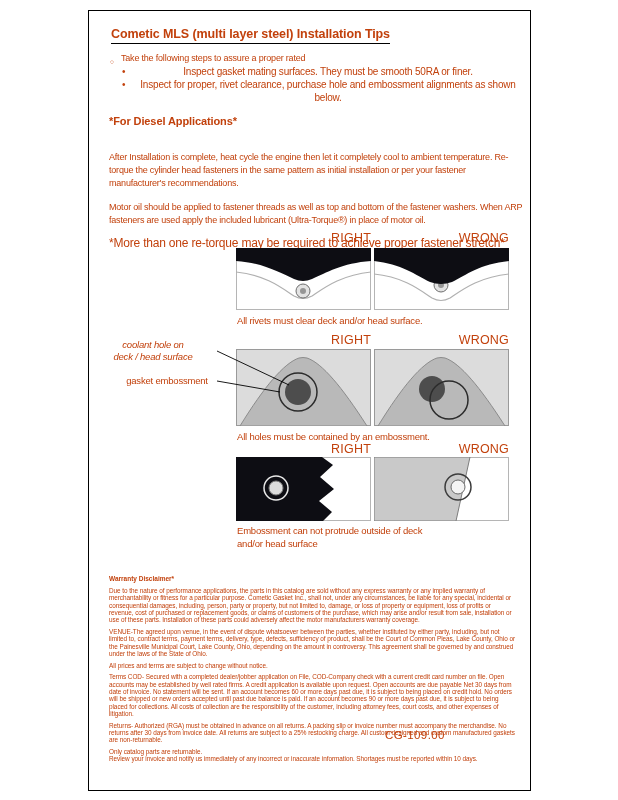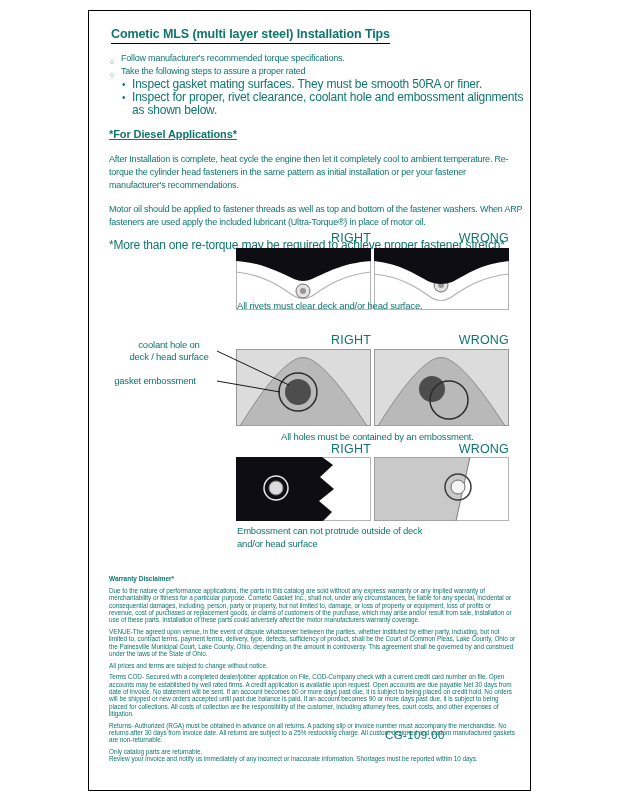--- a/index.html
+++ b/index.html
@@ -1,34 +1,34 @@
 <!DOCTYPE html>
 <html><head>
 <meta charset="utf-8">
 <style>
   * { margin:0; padding:0; box-sizing:border-box; }
   html, body { background:#ffffff; }
   .page {
     position:relative; width:618px; height:800px; background:#ffffff;
-    font-family:"Liberation Sans", sans-serif; color:#0f766e; overflow:hidden;
+    font-family:"Liberation Sans", sans-serif; color:#c2410c; overflow:hidden;
   }
   .frame {
     position:absolute; left:88px; top:10px; width:443px; height:781px;
     border:1px solid #000; background:#fff;
   }
   .sec-top { position:absolute; left:20px; top:13px; right:6px; }
   .title {
     display:inline-block; font-size:12.5px; font-weight:bold; letter-spacing:-0.1px;
     border-bottom:1.3px solid #000; padding-bottom:2px; margin-left:2px; margin-bottom:8px;
   }
   .tip { position:relative; font-size:9px; letter-spacing:-0.2px; line-height:13px; padding-left:12px; }
   .tip::before { content:"○"; position:absolute; left:1px; top:2.5px; font-size:6.5px; }
-  .subtip { position:relative; font-size:12px; letter-spacing:-0.2px; line-height:13px; padding-left:23px; }
+  .subtip { position:relative; font-size:10px; letter-spacing:-0.2px; line-height:13px; padding-left:23px;text-align:center; }
   .subtip::before { content:"•"; position:absolute; left:13px; top:0; font-size:10px; }
-  .diesel-h { font-size:11px; font-weight:bold; letter-spacing:-0.1px; margin-top:11px; margin-bottom:13px;text-decoration:underline; }
+  .diesel-h { font-size:11px; font-weight:bold; letter-spacing:-0.1px; margin-top:11px; margin-bottom:24px; }
   .para { font-size:9px; letter-spacing:-0.2px; line-height:13.2px; margin-bottom:10px; max-width:416px; }
   .note { font-size:12px; letter-spacing:-0.2px; line-height:13px; }
 
   .diagrams { position:absolute; left:0; top:218px; width:443px; height:336px; }
   .dg-h { position:absolute; width:135px; text-align:right; font-size:12.5px; letter-spacing:0.2px; }
   .dg-img { position:absolute; width:135px; }
   .dg-img svg { display:block; }
   .dg-cap { position:absolute; font-size:9.5px; letter-spacing:-0.2px; line-height:13px; white-space:pre-line; }
   .lbl { position:absolute; font-size:9.5px; letter-spacing:-0.2px; line-height:12px; text-align:center; white-space:pre-line; }
   .arrows { position:absolute; left:0; top:0; pointer-events:none; }
@@ -40,24 +40,23 @@
   .footer-code { position:absolute; left:296px; top:718px; font-size:11.5px; letter-spacing:0.4px; }
 </style>
 </head>
 <body>
 
 <div class="page">
   <div class="frame">
 
     <div class="sec-top">
       <div class="title">Cometic MLS (multi layer steel) Installation Tips</div>
-      <div class="tip">Follow manufacturer's recommended torque specifications.</div>
       <div class="tip">Take the following steps to assure a proper rated</div>
       <div class="subtip">Inspect gasket mating surfaces.  They must be smooth 50RA or finer.</div>
-      <div class="subtip">Inspect for proper, rivet clearance, coolant hole and embossment alignments as shown below.</div>
+      <div class="subtip">Inspect for proper, rivet clearance, purchase hole and embossment alignments as shown below.</div>
       <div class="diesel-h">*For Diesel Applications*</div>
       <div class="para">After Installation is complete, heat cycle the engine then let it completely cool to ambient temperature. Re-torque the cylinder head fasteners in the same pattern as initial installation or per your fastener manufacturer's recommendations.</div>
       <div class="para">Motor oil should be applied to fastener threads as well as top and bottom of the fastener washers. When ARP fasteners are used apply the included lubricant (Ultra-Torque®) in place of motor oil.</div>
       <div class="note">*More than one re-torque may be required to achieve proper fastener stretch*</div>
     </div>
 
     <div class="diagrams">
 
       <div class="dg-h" style="left:147px; top:2px;">RIGHT</div>
       <div class="dg-h" style="left:285px; top:2px;">WRONG</div>
@@ -73,28 +72,28 @@
       </div>
       <div class="dg-img" style="left:285px; top:19px;">
         <svg width="135" height="62" viewBox="0 0 135 62">
           <rect x="0.5" y="0.5" width="134" height="61" fill="#ffffff" stroke="#b5b5b5"></rect>
           <circle cx="67" cy="37" r="7" fill="#e3e3e3" stroke="#6f6f6f"></circle>
           <circle cx="67" cy="37" r="3" fill="#969696"></circle>
           <path d="M0,0 H135 V13 C106,16 92,27 78,34 Q67,38 56,34 C42,27 27,16 0,13 Z" fill="#0d0d13"></path>
           <path d="M0,26 C30,29 46,42 58,50 Q67,55 76,50 C88,42 105,29 135,26" fill="none" stroke="#b0b0b0" stroke-width="1.2"></path>
         </svg>
       </div>
-      <div class="dg-cap" style="left:148px; top:70px;">All rivets must clear deck and/or head surface.</div>
+      <div class="dg-cap" style="left:148px; top:85px;">All rivets must clear deck and/or head surface.</div>
 
       <div class="dg-h" style="left:147px; top:104px;">RIGHT</div>
       <div class="dg-h" style="left:285px; top:104px;">WRONG</div>
 
-      <div class="lbl" style="left:32px; top:110px; width:96px;">coolant hole on
+      <div class="lbl" style="left:16px; top:110px; width:96px;font-style:italic;">coolant hole on
 deck / head surface</div>
-      <div class="lbl" style="left:16px; top:146px; width:100px;">gasket embossment</div>
+      <div class="lbl" style="left:28px; top:146px; width:100px;">gasket embossment</div>
 
       <div class="dg-img" style="left:147px; top:120px;">
         <svg width="135" height="77" viewBox="0 0 135 77">
           <rect x="0.5" y="0.5" width="134" height="76" fill="#dcdcdc" stroke="#9a9a9a"></rect>
           <path d="M4,77 C28,38 48,14 63,9 Q67,8 71,9 C86,14 106,38 131,77 Z" fill="#b9b9b9" stroke="#8b8b8b"></path>
           <circle cx="62" cy="43" r="13" fill="#4d4d4d"></circle>
           <circle cx="62" cy="43" r="19" fill="none" stroke="#2b2b2b" stroke-width="1.5"></circle>
         </svg>
       </div>
       <div class="dg-img" style="left:285px; top:120px;">
@@ -104,21 +103,21 @@
           <circle cx="58" cy="40" r="13" fill="#4d4d4d"></circle>
           <circle cx="75" cy="51" r="19" fill="none" stroke="#2b2b2b" stroke-width="1.5"></circle>
         </svg>
       </div>
 
       <svg class="arrows" width="443" height="336">
         <line x1="128" y1="122" x2="200" y2="156" stroke="#000" stroke-width="0.9"></line>
         <line x1="128" y1="152" x2="191" y2="163" stroke="#000" stroke-width="0.9"></line>
       </svg>
 
-      <div class="dg-cap" style="left:148px; top:201px;margin-left:44px;">All holes must be contained by an embossment.</div>
+      <div class="dg-cap" style="left:148px; top:201px;">All holes must be contained by an embossment.</div>
 
       <div class="dg-h" style="left:147px; top:213px;">RIGHT</div>
       <div class="dg-h" style="left:285px; top:213px;">WRONG</div>
 
       <div class="dg-img" style="left:147px; top:228px;">
         <svg width="135" height="64" viewBox="0 0 135 64">
           <rect x="0.5" y="0.5" width="134" height="63" fill="#ffffff" stroke="#b5b5b5"></rect>
           <path d="M0,0 H86 L97,8 L84,20 L98,32 L83,44 L96,55 L87,64 H0 Z" fill="#0d0d13"></path>
           <circle cx="40" cy="31" r="12" fill="none" stroke="#e8e8e8" stroke-width="1.5"></circle>
           <circle cx="40" cy="31" r="7" fill="#dcdcdc" stroke="#7a7a7a"></circle>

